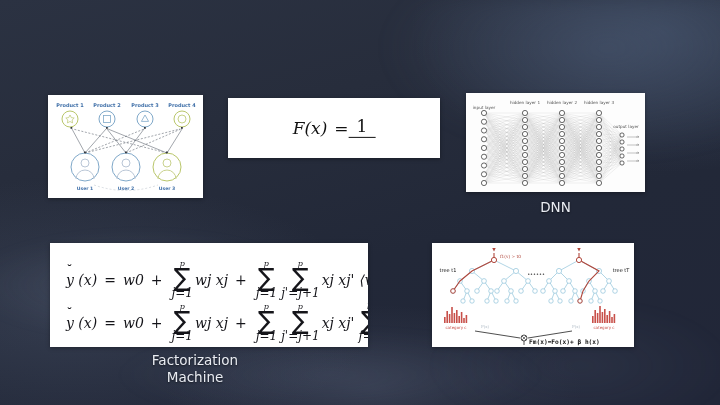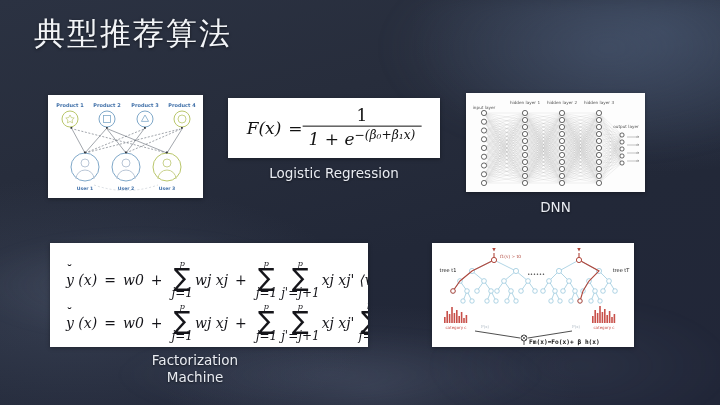--- a/index.html
+++ b/index.html
@@ -162,21 +162,20 @@
 </head>
 <body>
 
 <div id="slide">
 
   <div class="haze h1"></div>
   <div class="haze h2"></div>
   <div class="haze h3"></div>
   <div class="haze h4"></div>
 
-  <div id="title">典型推荐算法</div>
 
   <div class="panel" id="p-cf">
     <svg id="cf-svg" width="155" height="103" viewBox="0 0 155 103">
       <rect x="0" y="0" width="155" height="103" fill="#ffffff"></rect>
 
       <text x="22" y="12" font-size="5" fill="#3f6fa8" font-family="DejaVu Sans, sans-serif" font-weight="bold" text-anchor="middle">Product 1</text>
       <text x="59" y="12" font-size="5" fill="#3f6fa8" font-family="DejaVu Sans, sans-serif" font-weight="bold" text-anchor="middle">Product 2</text>
       <text x="97" y="12" font-size="5" fill="#3f6fa8" font-family="DejaVu Sans, sans-serif" font-weight="bold" text-anchor="middle">Product 3</text>
       <text x="134" y="12" font-size="5" fill="#3f6fa8" font-family="DejaVu Sans, sans-serif" font-weight="bold" text-anchor="middle">Product 4</text>
 
@@ -227,25 +226,23 @@
     </svg>
   </div>
 
   <div class="panel" id="p-lr">
     <div id="lr-eq" class="formula">
       <span class="lhs">F(x)</span>
       <span>=</span>
       <span class="frac">
         <span class="num">1</span>
         <span class="bar"></span>
-        <span class="den"><span>1 + e</span><sup class="exp">−(β₀+β₁x)</sup></span>
       </span>
     </div>
   </div>
-  <div class="caption" id="cap-lr">Logistic Regression</div>
 
   <div class="panel" id="p-dnn">
     <svg width="179" height="99" viewBox="0 0 179 99">
       <rect x="0" y="0" width="179" height="99" fill="#fdfdfd"></rect>
       <text x="18" y="16" font-size="4.2" fill="#555" font-family="DejaVu Sans, sans-serif" text-anchor="middle">input layer</text>
       <text x="59" y="11" font-size="4.2" fill="#555" font-family="DejaVu Sans, sans-serif" text-anchor="middle">hidden layer 1</text>
       <text x="96" y="11" font-size="4.2" fill="#555" font-family="DejaVu Sans, sans-serif" text-anchor="middle">hidden layer 2</text>
       <text x="133" y="11" font-size="4.2" fill="#555" font-family="DejaVu Sans, sans-serif" text-anchor="middle">hidden layer 3</text>
       <text x="160" y="35" font-size="4.2" fill="#555" font-family="DejaVu Sans, sans-serif" text-anchor="middle">output layer</text>
       <g id="dnn-edges" stroke="#b9b9b9" stroke-width="0.22" fill="none">

